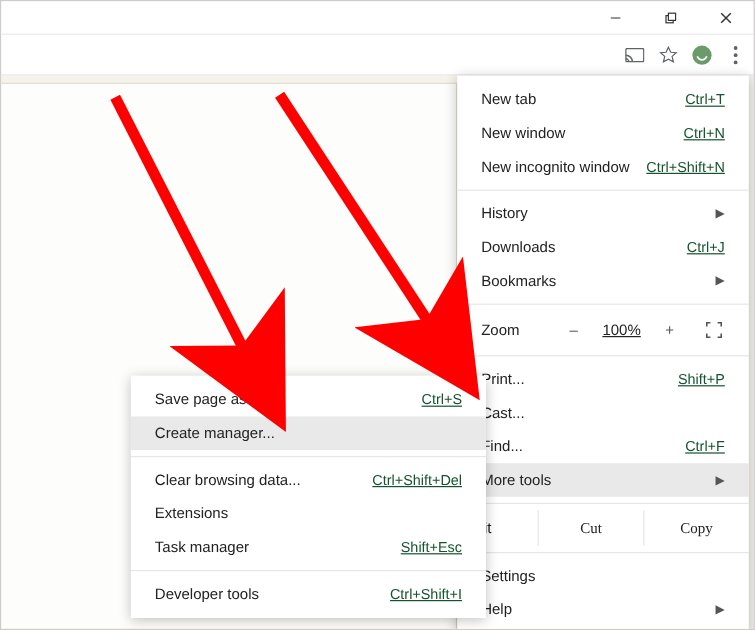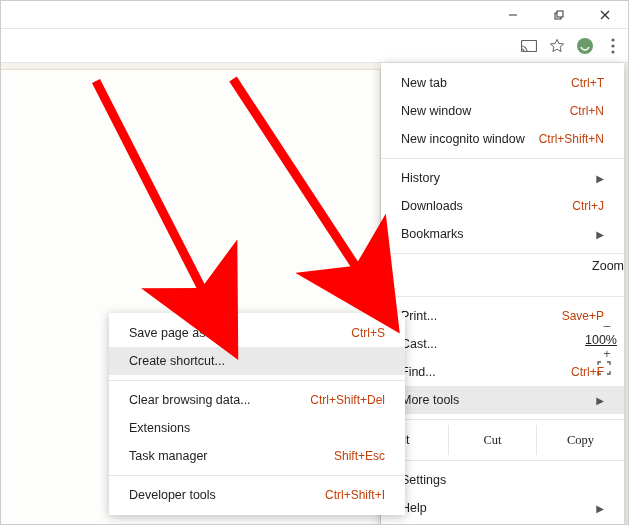--- a/index.html
+++ b/index.html
@@ -54,25 +54,25 @@
     z-index:10;
   }
   .menu.main { right:4px; top:62px; width:243px; }
   .menu.sub  { left:108px; top:312px; width:296px; }
   .menu-item {
     display:flex; align-items:center; justify-content:space-between;
     height:28px; padding:0 20px;
     white-space:nowrap;
   }
   .menu-item.hover { background:#e9e9e9; }
-  .menu-item .short { color:#c2410c; font-size:12px; }
+  .menu-item .short { color:#14532d; font-size:12px;text-decoration:underline; }
   .menu-item .tri { color:#555; font-size:10px; margin-left:auto; }
   .menu-sep { height:1px; background:#e6e6e6; margin:5px 0; }
   .zoom-row {
-    display:flex; align-items:flex-end; height:32px; padding:0 0 0 20px;flex-direction:column;
+    display:flex; align-items:center; height:32px; padding:0 0 0 20px;
   }
   .zoom-row .lbl { flex:0 0 60px; }
   .zoom-row .zbtn {
     width:34px; height:32px; display:flex; align-items:center; justify-content:center;
     color:#555;
   }
   .zoom-row .zval { width:46px; text-align:center;text-decoration:underline; }
   .zoom-row .full { width:40px; display:flex; align-items:center; justify-content:center; }
   .edit-row {
     display:flex; align-items:center; height:30px; padding:0 0 0 7px;
@@ -174,21 +174,21 @@
     <span class="zbtn">+</span>
     <span class="full">
       <svg width="14" height="14" viewBox="0 0 14 14">
         <path d="M1 4V1h3 M13 4V1h-3 M1 10v3h3 M13 10v3h-3" fill="none" stroke="#555" stroke-width="1.3"></path>
       </svg>
     </span>
   </div>
   <div class="menu-sep"></div>
   <div class="menu-item">
     <span>Print...</span>
-    <span class="short">Save+P</span>
+    <span class="short">Shift+P</span>
   </div>
   <div class="menu-item">
     <span>Cast...</span>
   </div>
   <div class="menu-item">
     <span>Find...</span>
     <span class="short">Ctrl+F</span>
   </div>
   <div class="menu-item hover">
     <span>More tools</span>
@@ -210,21 +210,21 @@
   </div>
 
 </div>
 
 <div class="menu sub">
   <div class="menu-item">
     <span>Save page as...</span>
     <span class="short">Ctrl+S</span>
   </div>
   <div class="menu-item hover">
-    <span>Create shortcut...</span>
+    <span>Create manager...</span>
   </div>
   <div class="menu-sep"></div>
   <div class="menu-item">
     <span>Clear browsing data...</span>
     <span class="short">Ctrl+Shift+Del</span>
   </div>
   <div class="menu-item">
     <span>Extensions</span>
   </div>
   <div class="menu-item">

